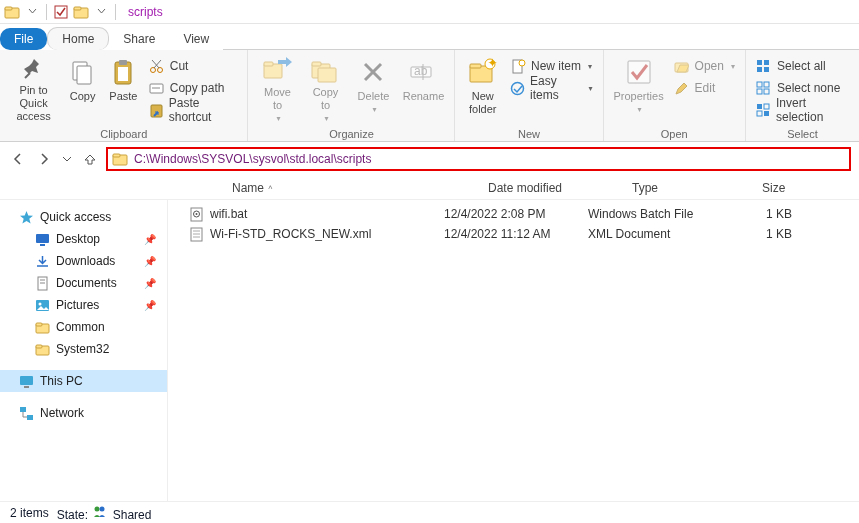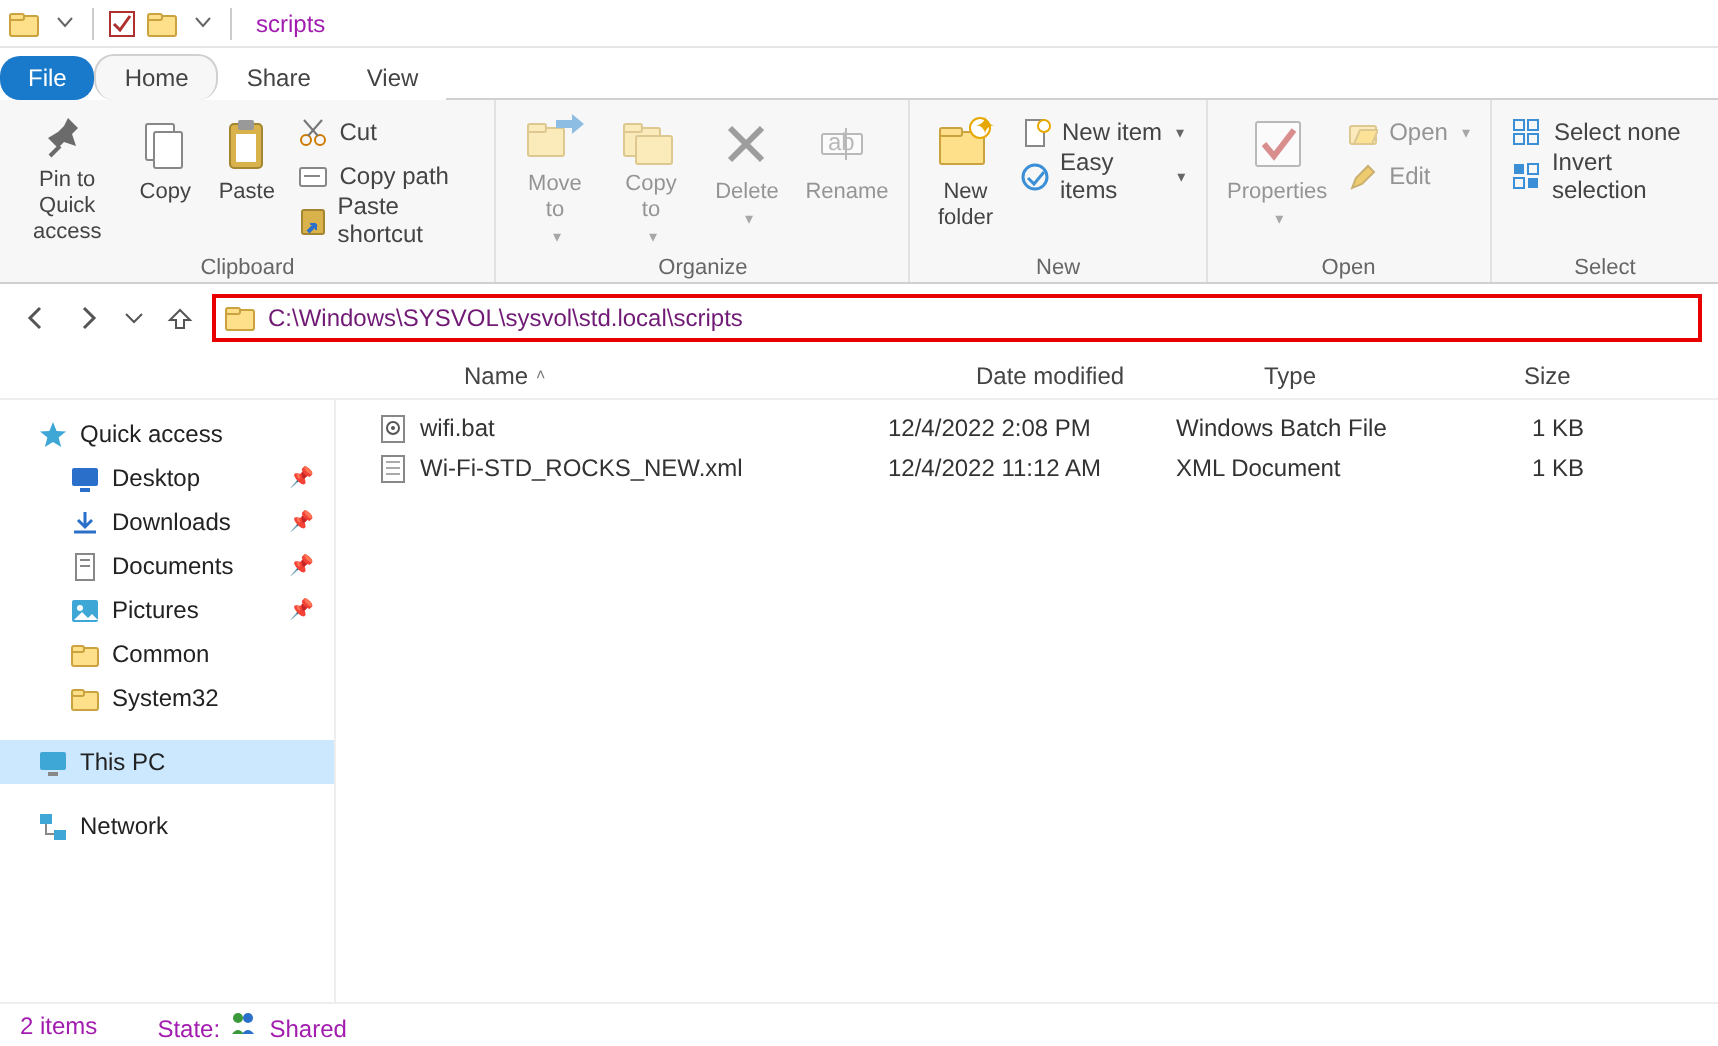--- a/index.html
+++ b/index.html
@@ -55,21 +55,21 @@
 .nav-icn{width:16px;height:16px;display:flex;align-items:center;justify-content:center;}
 .nav-sep{height:10px;}
 
 .file-list{flex:1;padding-top:4px;}
 .file-row{display:flex;align-items:center;height:20px;}
 .cell{padding:0 8px;overflow:hidden;white-space:nowrap;}
 .cell.name{display:flex;align-items:center;gap:6px;}
 .f-icn{width:16px;height:16px;display:flex;align-items:center;justify-content:center;}
 
 
-.status{position:absolute;bottom:0;left:0;right:0;height:22px;display:flex;align-items:center;padding:0 10px;gap:30px;border-top:1px solid #eee;color:#a21caf;font-size:12px;}
+.status{position:absolute;bottom:0;left:0;right:0;height:22px;display:flex;align-items:center;padding:0 10px;gap:8px;border-top:1px solid #eee;color:#0f172a;font-size:12px;}
 .status .st-icn{width:16px;height:16px;display:inline-flex;align-items:center;justify-content:center;margin-right:2px;}
 
 
 svg{display:block;}
 </style>
 </head>
 <body>
 
 <div class="titlebar">
   <span class="tb-icon">
@@ -304,20 +304,31 @@
             <span>Edit</span>
           </div>
       </div>
     </div>
     <div class="group-label">Open</div>
   </div>
 
   <div class="group" style="border-right:none;">
     <div class="group-body">
       <div class="stack">
+        <div class="smbtn">
+            <span class="icn">
+              <svg width="15" height="15">
+                <rect x="1" y="1" width="5" height="5" fill="#3a8fd6"></rect>
+                <rect x="8" y="1" width="5" height="5" fill="#3a8fd6"></rect>
+                <rect x="1" y="8" width="5" height="5" fill="#3a8fd6"></rect>
+                <rect x="8" y="8" width="5" height="5" fill="#3a8fd6"></rect>
+              </svg>
+            </span>
+            <span>Select all</span>
+          </div>
         <div class="smbtn">
             <span class="icn">
               <svg width="15" height="15">
                 <rect x="1" y="1" width="5" height="5" fill="none" stroke="#3a8fd6"></rect>
                 <rect x="8" y="1" width="5" height="5" fill="none" stroke="#3a8fd6"></rect>
                 <rect x="1" y="8" width="5" height="5" fill="none" stroke="#3a8fd6"></rect>
                 <rect x="8" y="8" width="5" height="5" fill="none" stroke="#3a8fd6"></rect>
               </svg>
             </span>
             <span>Select none</span>

